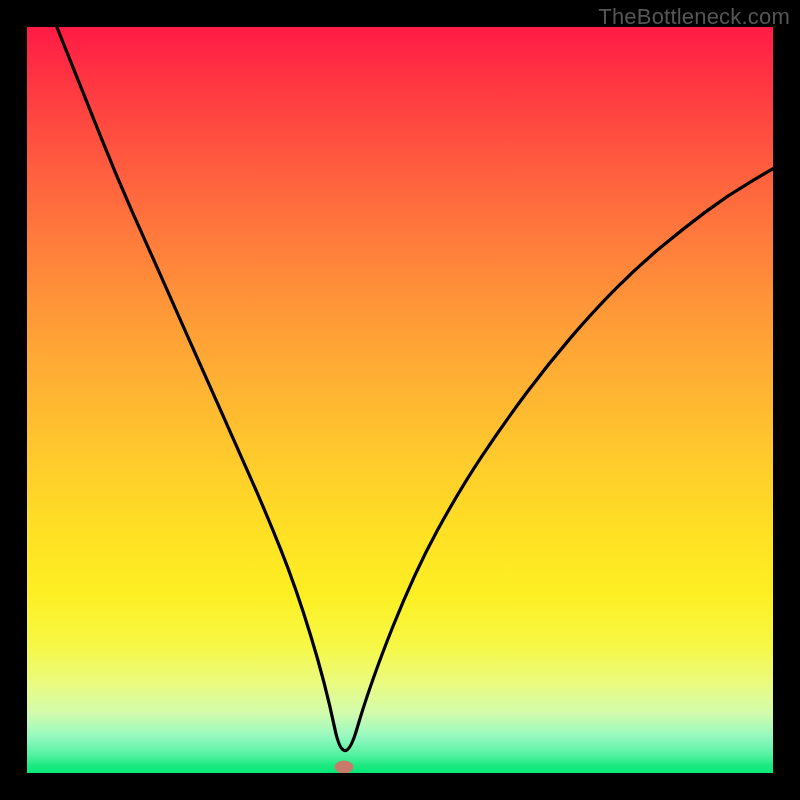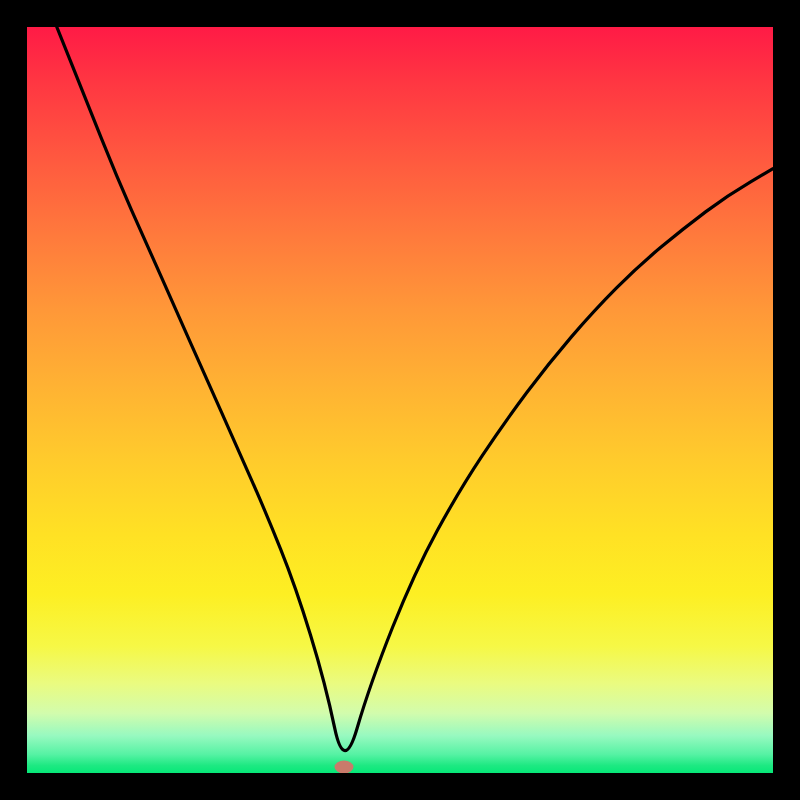--- a/index.html
+++ b/index.html
@@ -83,13 +83,14 @@
   <div class="plot">
     <div class="gradient-bg"></div>
 
     <svg class="curve-svg" viewBox="0 0 746 746" preserveAspectRatio="none">
       <path id="curve-path" d="M 29.8 0.0 Q 29.8 0.0 44.8 37.3 Q 59.7 74.6 74.6 111.9 Q 89.5 149.2 104.4 182.8 Q 119.4 216.3 134.3 249.9 Q 149.2 283.5 164.1 317.1 Q 179.0 350.6 194.0 384.2 Q 208.9 417.8 223.8 451.3 Q 238.7 484.9 253.6 522.2 Q 268.6 559.5 283.5 608.0 Q 298.4 656.5 307.7 701.2 Q 317.1 746.0 330.1 701.2 Q 343.2 656.5 365.5 600.5 Q 387.9 544.6 410.3 503.5 Q 432.7 462.5 455.1 428.9 Q 477.4 395.4 499.8 365.5 Q 522.2 335.7 544.6 309.6 Q 567.0 283.5 589.3 261.1 Q 611.7 238.7 634.1 220.1 Q 656.5 201.4 678.9 184.6 Q 701.2 167.9 723.6 154.8 T 746.0 141.7" fill="none" stroke="#000" stroke-width="3.2" stroke-linecap="round" stroke-linejoin="round"></path>
     </svg>
 
     <div id="marker" class="marker" style="left: 317.05px; top: 740.032px;"></div>
   </div>
 
+  <div class="watermark">TheBottleneck.com</div>
 </div>
 
 </body></html>

